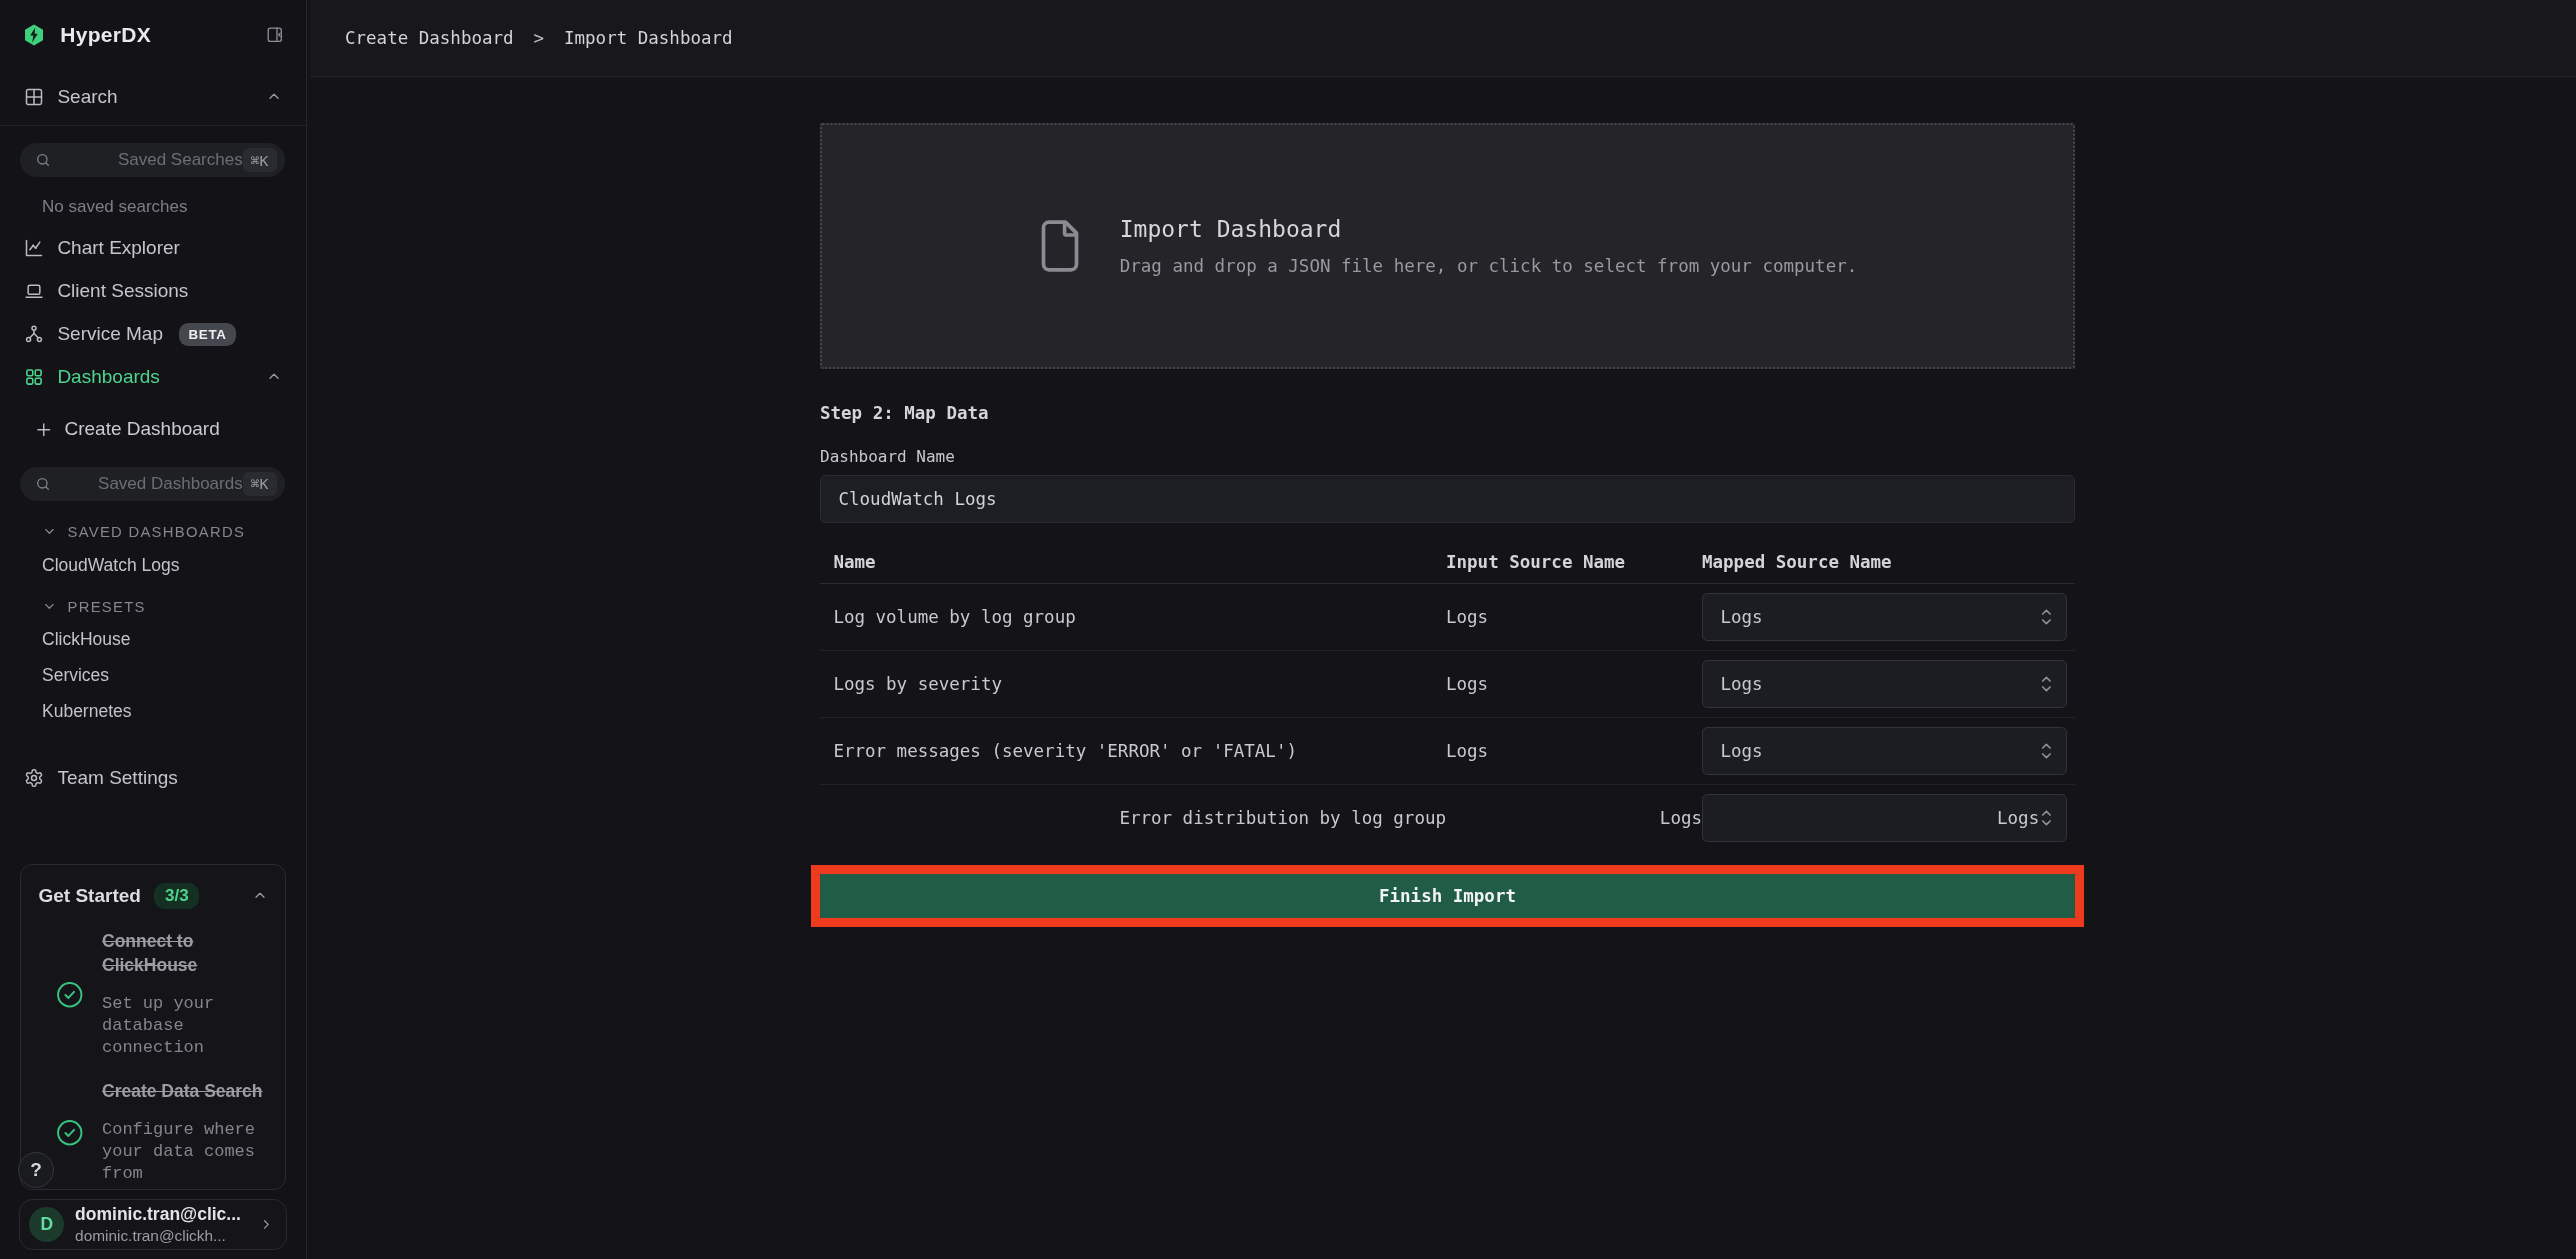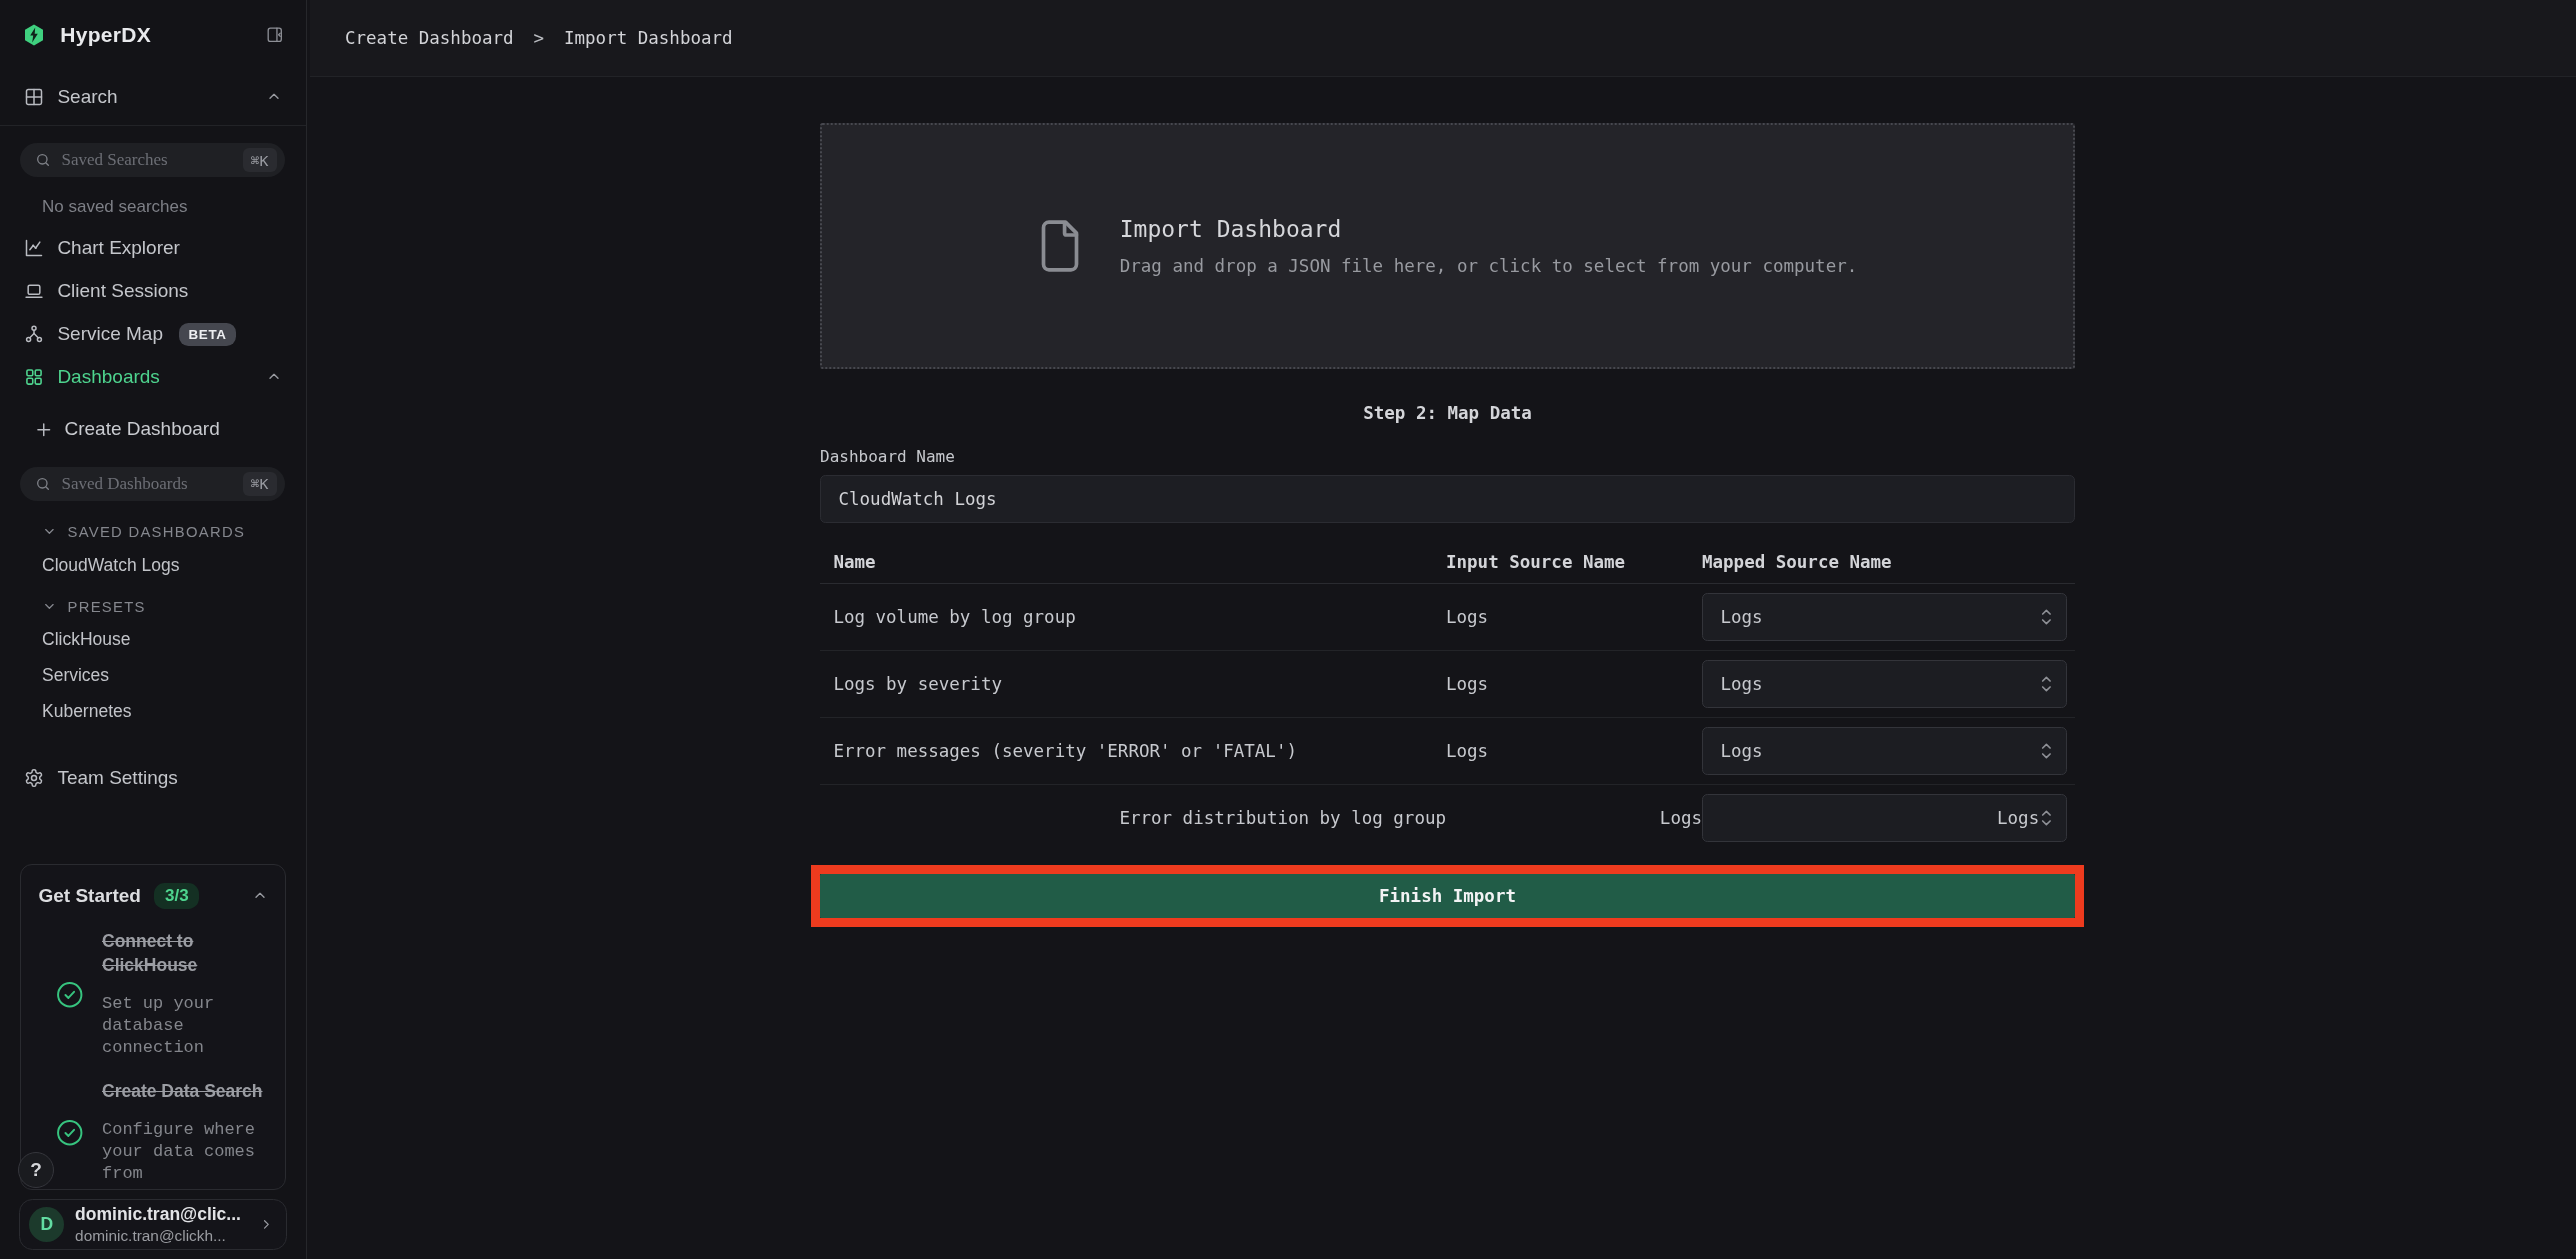--- a/index.html
+++ b/index.html
@@ -15,21 +15,21 @@
   .collapse-btn { width:17.5px; height:17.5px; color:#8d8f96; cursor:pointer; }
 
   .side-item { display:flex; align-items:center; height:43px; padding:0 24px; font-size:19px; color:#c4c6cb; cursor:pointer; }
   .side-item .nav-icon { width:20px; height:20px; margin-right:13.4px; color:#b9bbc1; flex:0 0 auto; }
   .side-item .chev { margin-left:auto; width:16px; height:16px; color:#9a9ca2; }
   .search-row { margin-top:28px; }
   .side-divider { border-bottom:1.3px solid #222327; margin-top:6.7px; }
 
   .search-pill { margin:17.5px 21.5px 0 20px; height:34px; background:#1f2024; border-radius:17px; display:flex; align-items:center; padding:0 8px 0 14.8px; cursor:text; }
   .search-pill .mag { width:16px; height:16px; color:#7e8087; flex:0 0 auto; }
-  .search-pill input { flex:1; background:transparent; border:none; outline:none; font-family:Liberation Serif, serif; font-size:17px; color:#84cc16; margin-left:10.7px; min-width:0; }
+  .search-pill input { flex:1; background:transparent; border:none; outline:none; font-family:Liberation Sans, sans-serif; font-size:17px; color:#84cc16; margin-left:10.7px; min-width:0;text-align:right; }
   .search-pill input::placeholder { color:#6c6e75; }
   .kbd-chip { background:#2a2b30; border-radius:6px; padding:3.4px 8px; font-size:14.8px; color:#9a9ca2; flex:0 0 auto; }
 
   .muted-note { margin:20px 0 4px 42px; font-size:17px; color:#7d7f86; }
 
   .nav-list { margin-top:9.4px; }
   .side-item.active { color:#4ed38e; }
   .side-item.active .nav-icon { color:#4ed38e; }
   .beta-chip { margin-left:16px; background:#45474f; color:#edeef1; font-size:13.4px; font-weight:bold; letter-spacing:0.7px; border-radius:9.4px; padding:4px 9.4px; }
 
@@ -71,21 +71,21 @@
 
   .content { position:absolute; left:820px; top:77px; width:1255px; }
 
   .dropzone { margin-top:46px; height:246px; background:#242429; border:2px dotted #47484f; border-radius:2.7px; display:flex; align-items:center; justify-content:center; cursor:pointer; }
   .dz-inner { display:flex; align-items:center; }
   .dz-icon { width:44px; height:58px; color:#8a8c92; flex:0 0 auto; }
   .dz-texts { margin-left:38px; }
   .dz-title { font-size:23px; color:#d6d7db; }
   .dz-sub { font-size:17.5px; color:#989aa0; margin-top:13.4px; }
 
-  .step-label { margin-top:34px; font-size:17.5px; font-weight:bold; color:#d4d5d9;text-align:center; }
+  .step-label { margin-top:34px; font-size:17.5px; font-weight:bold; color:#d4d5d9; }
   .name-label { margin-top:24px; font-size:16px; color:#c6c8cd; }
   .name-input { margin-top:9.4px; width:100%; height:48px; background:#1d1e23; border:1.3px solid #2b2c32; border-radius:5.4px; padding:0 17.5px; font-family:"DejaVu Sans Mono", monospace; font-size:17.5px; color:#d2d3d7; outline:none; }
 
   .map-table { margin-top:17.5px; }
   .trow { display:grid; grid-template-columns:626px 256px 1fr; align-items:center; }
   .trow.thead { height:43px; border-bottom:1.3px solid #2a2b30; }
   .th { font-size:17.5px; font-weight:bold; color:#d3d4d8; }
   .trow.tbody { height:67px; border-bottom:1.3px solid #232428; }
   .trow.tbody:last-of-type { border-bottom:none;text-align:right; }
   .td { font-size:17.5px; color:#c7c9ce; }

